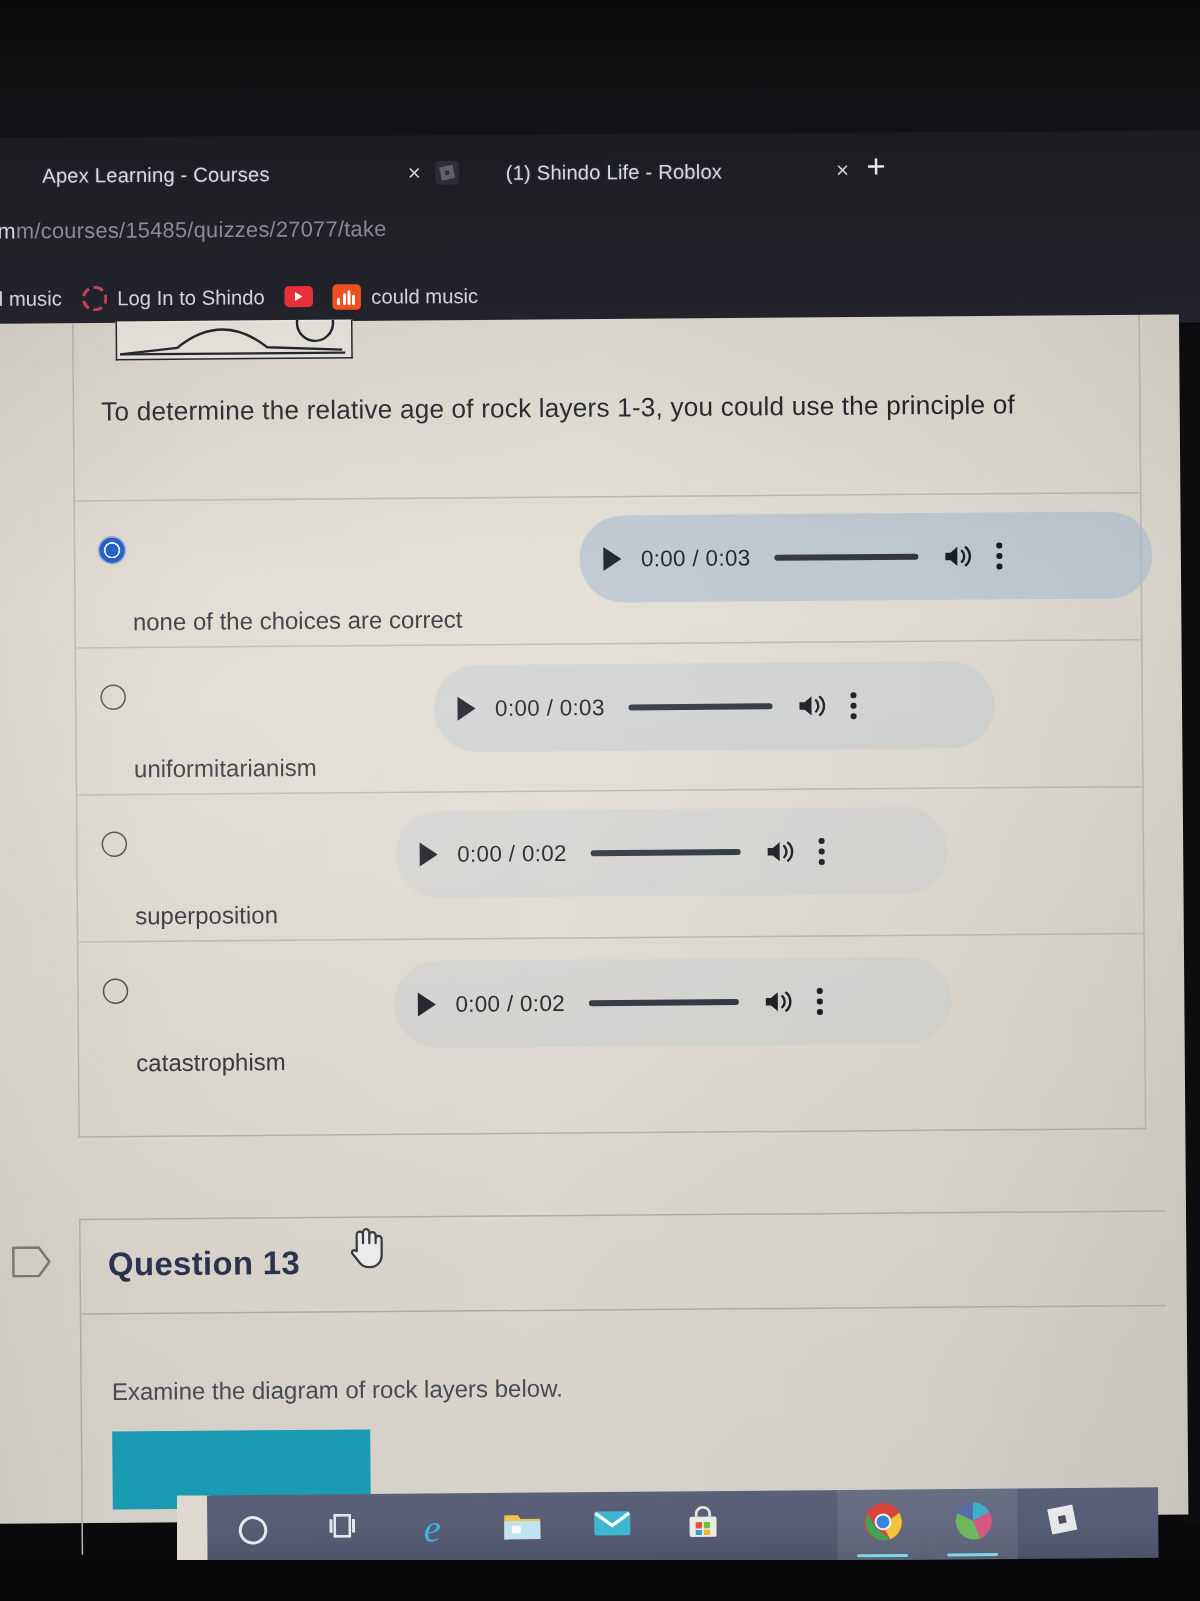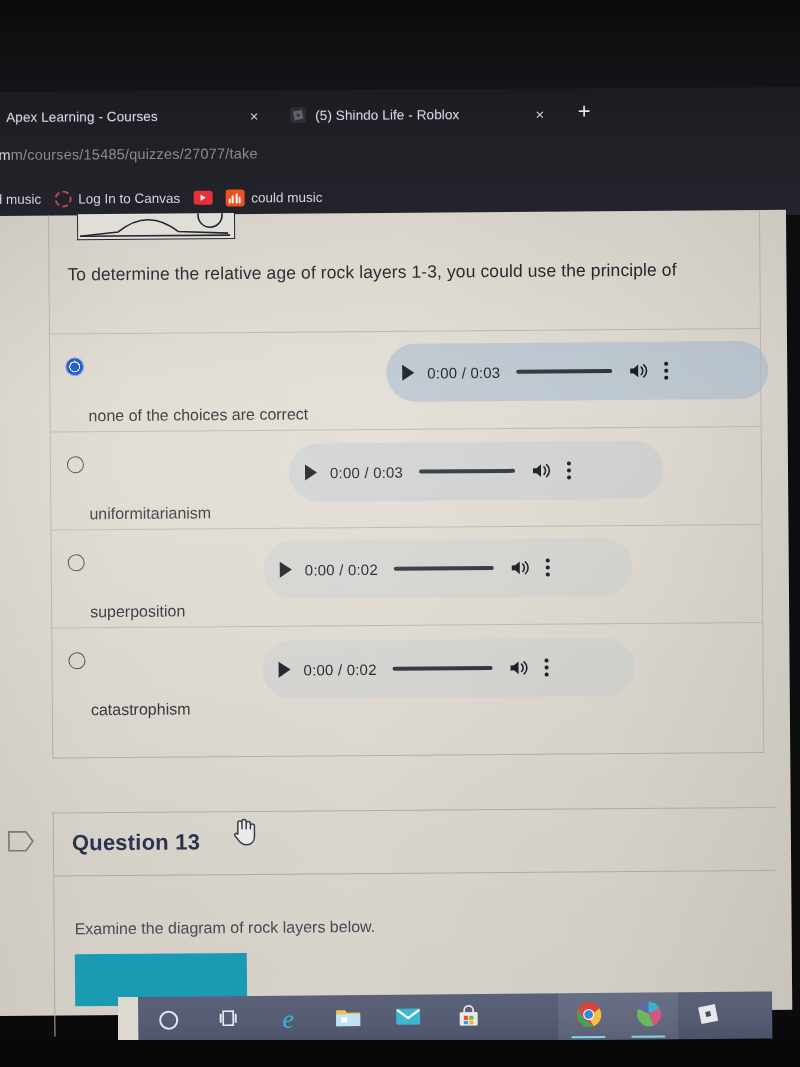--- a/index.html
+++ b/index.html
@@ -52,21 +52,21 @@
     white-space: nowrap;
   }
   .tab-1 { left: 6px; }
   .tab-2 { left: 290px; }
   .tab-fav {
     width: 16px; height: 16px; border-radius: 3px;
     background: #2d2d36; flex: none;
     display: flex; align-items: center; justify-content: center;
   }
   .tab-fav svg { opacity: .55; }
-  .tab-title { text-shadow: 0 0 2px rgba(160,200,255,.25); }
+  .tab-title { text-shadow: 0 0 2px rgba(160,200,255,.25); margin-left: 22px; }
   .tab-close {
     color: #cfcfd6; font-size: 15px; line-height: 1;
     padding: 3px 5px; font-family: "Liberation Sans", sans-serif;
   }
   .tab-1 .tab-close { margin-left: 78px; }
   .tab-2 .tab-close { margin-left: 62px; }
   .new-tab {
     position: absolute; left: 581px; top: 10px;
     width: 26px; height: 26px; color: #e6e6ec;
     font-size: 22px; line-height: 25px; text-align: center; font-weight: 300;
@@ -320,40 +320,40 @@
         <span class="tab-close">×</span>
       </div>
 
       <div class="tab tab-2">
         <span class="tab-fav">
           <svg width="12" height="12" viewBox="0 0 12 12">
               <rect x="1.5" y="1.5" width="9" height="9" fill="#8c8c95" transform="rotate(-12 6 6)"></rect>
               <rect x="4.6" y="4.6" width="2.8" height="2.8" fill="#2d2d36" transform="rotate(-12 6 6)"></rect>
             </svg>
         </span>
-        <span class="tab-title">(5) Shindo Life - Roblox</span>
+        <span class="tab-title">(1) Shindo Life - Roblox</span>
         <span class="tab-close">×</span>
       </div>
 
       <div class="new-tab">+</div>
     </div>
 
     <div class="omnibox-row">
       <div class="url-text">
         <span class="host">m</span><span>m/courses/15485/quizzes/27077/take</span>
       </div>
     </div>
 
     <div class="bookmarks-row">
       <div class="bm">
         <span>d music</span>
       </div>
       <div class="bm">
         <span class="canvas-ring bm-ico"></span>
-        <span>Log In to Canvas</span>
+        <span>Log In to Shindo</span>
       </div>
       <div class="bm">
         <span class="yt-ico"></span>
       </div>
       <div class="bm">
         <span class="sc-ico">
             <i style="height:5px"></i>
             <i style="height:8px"></i>
             <i style="height:10px"></i>
             <i style="height:7px"></i>

